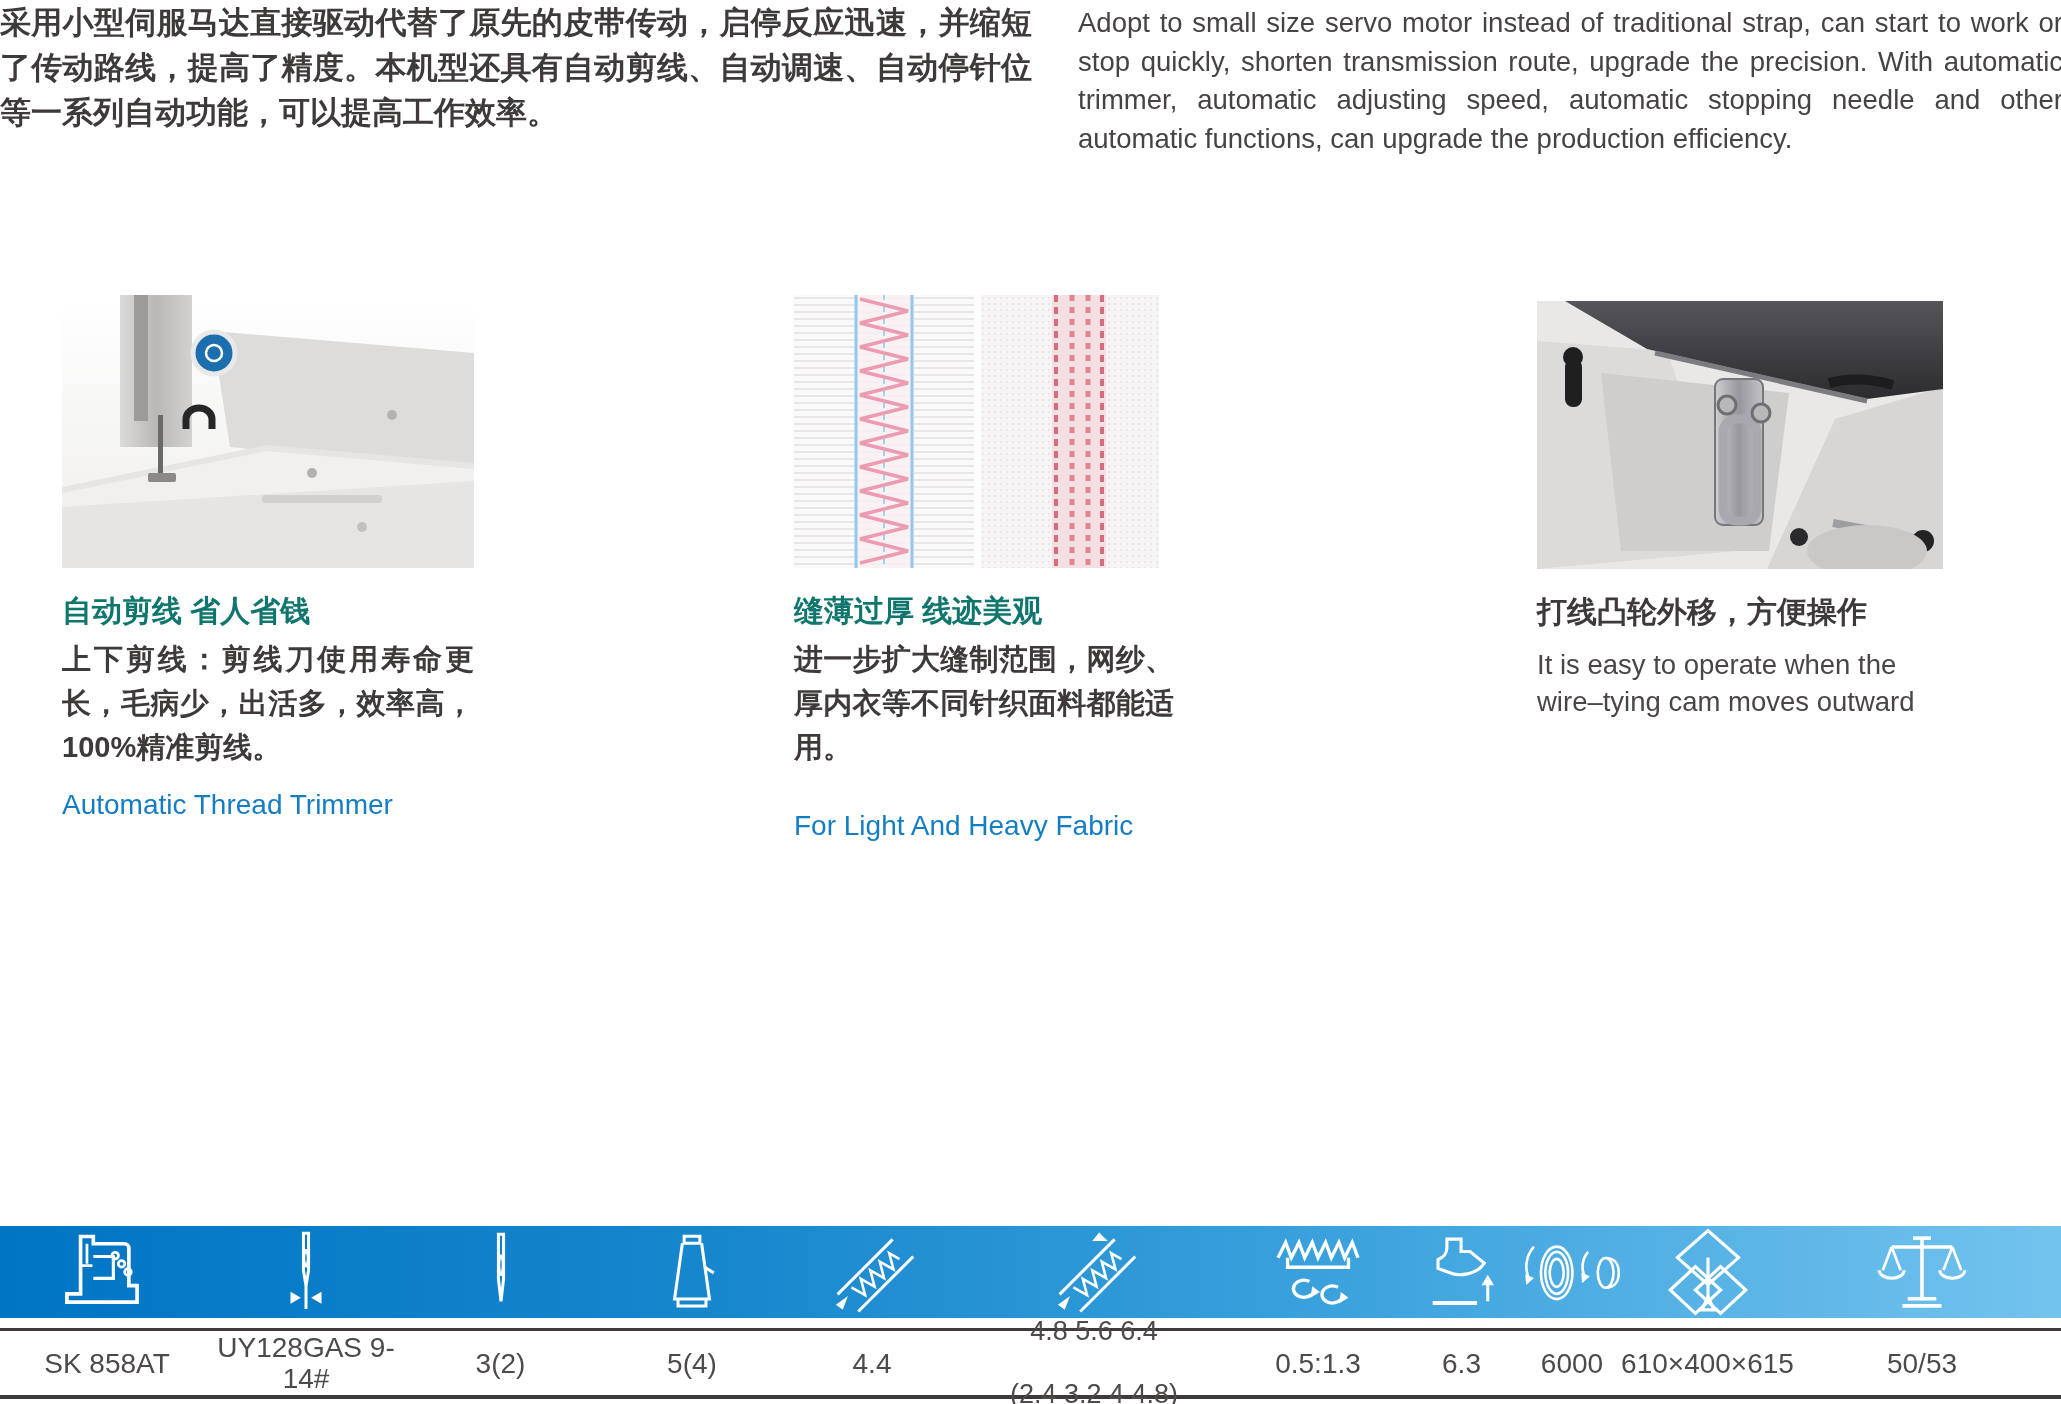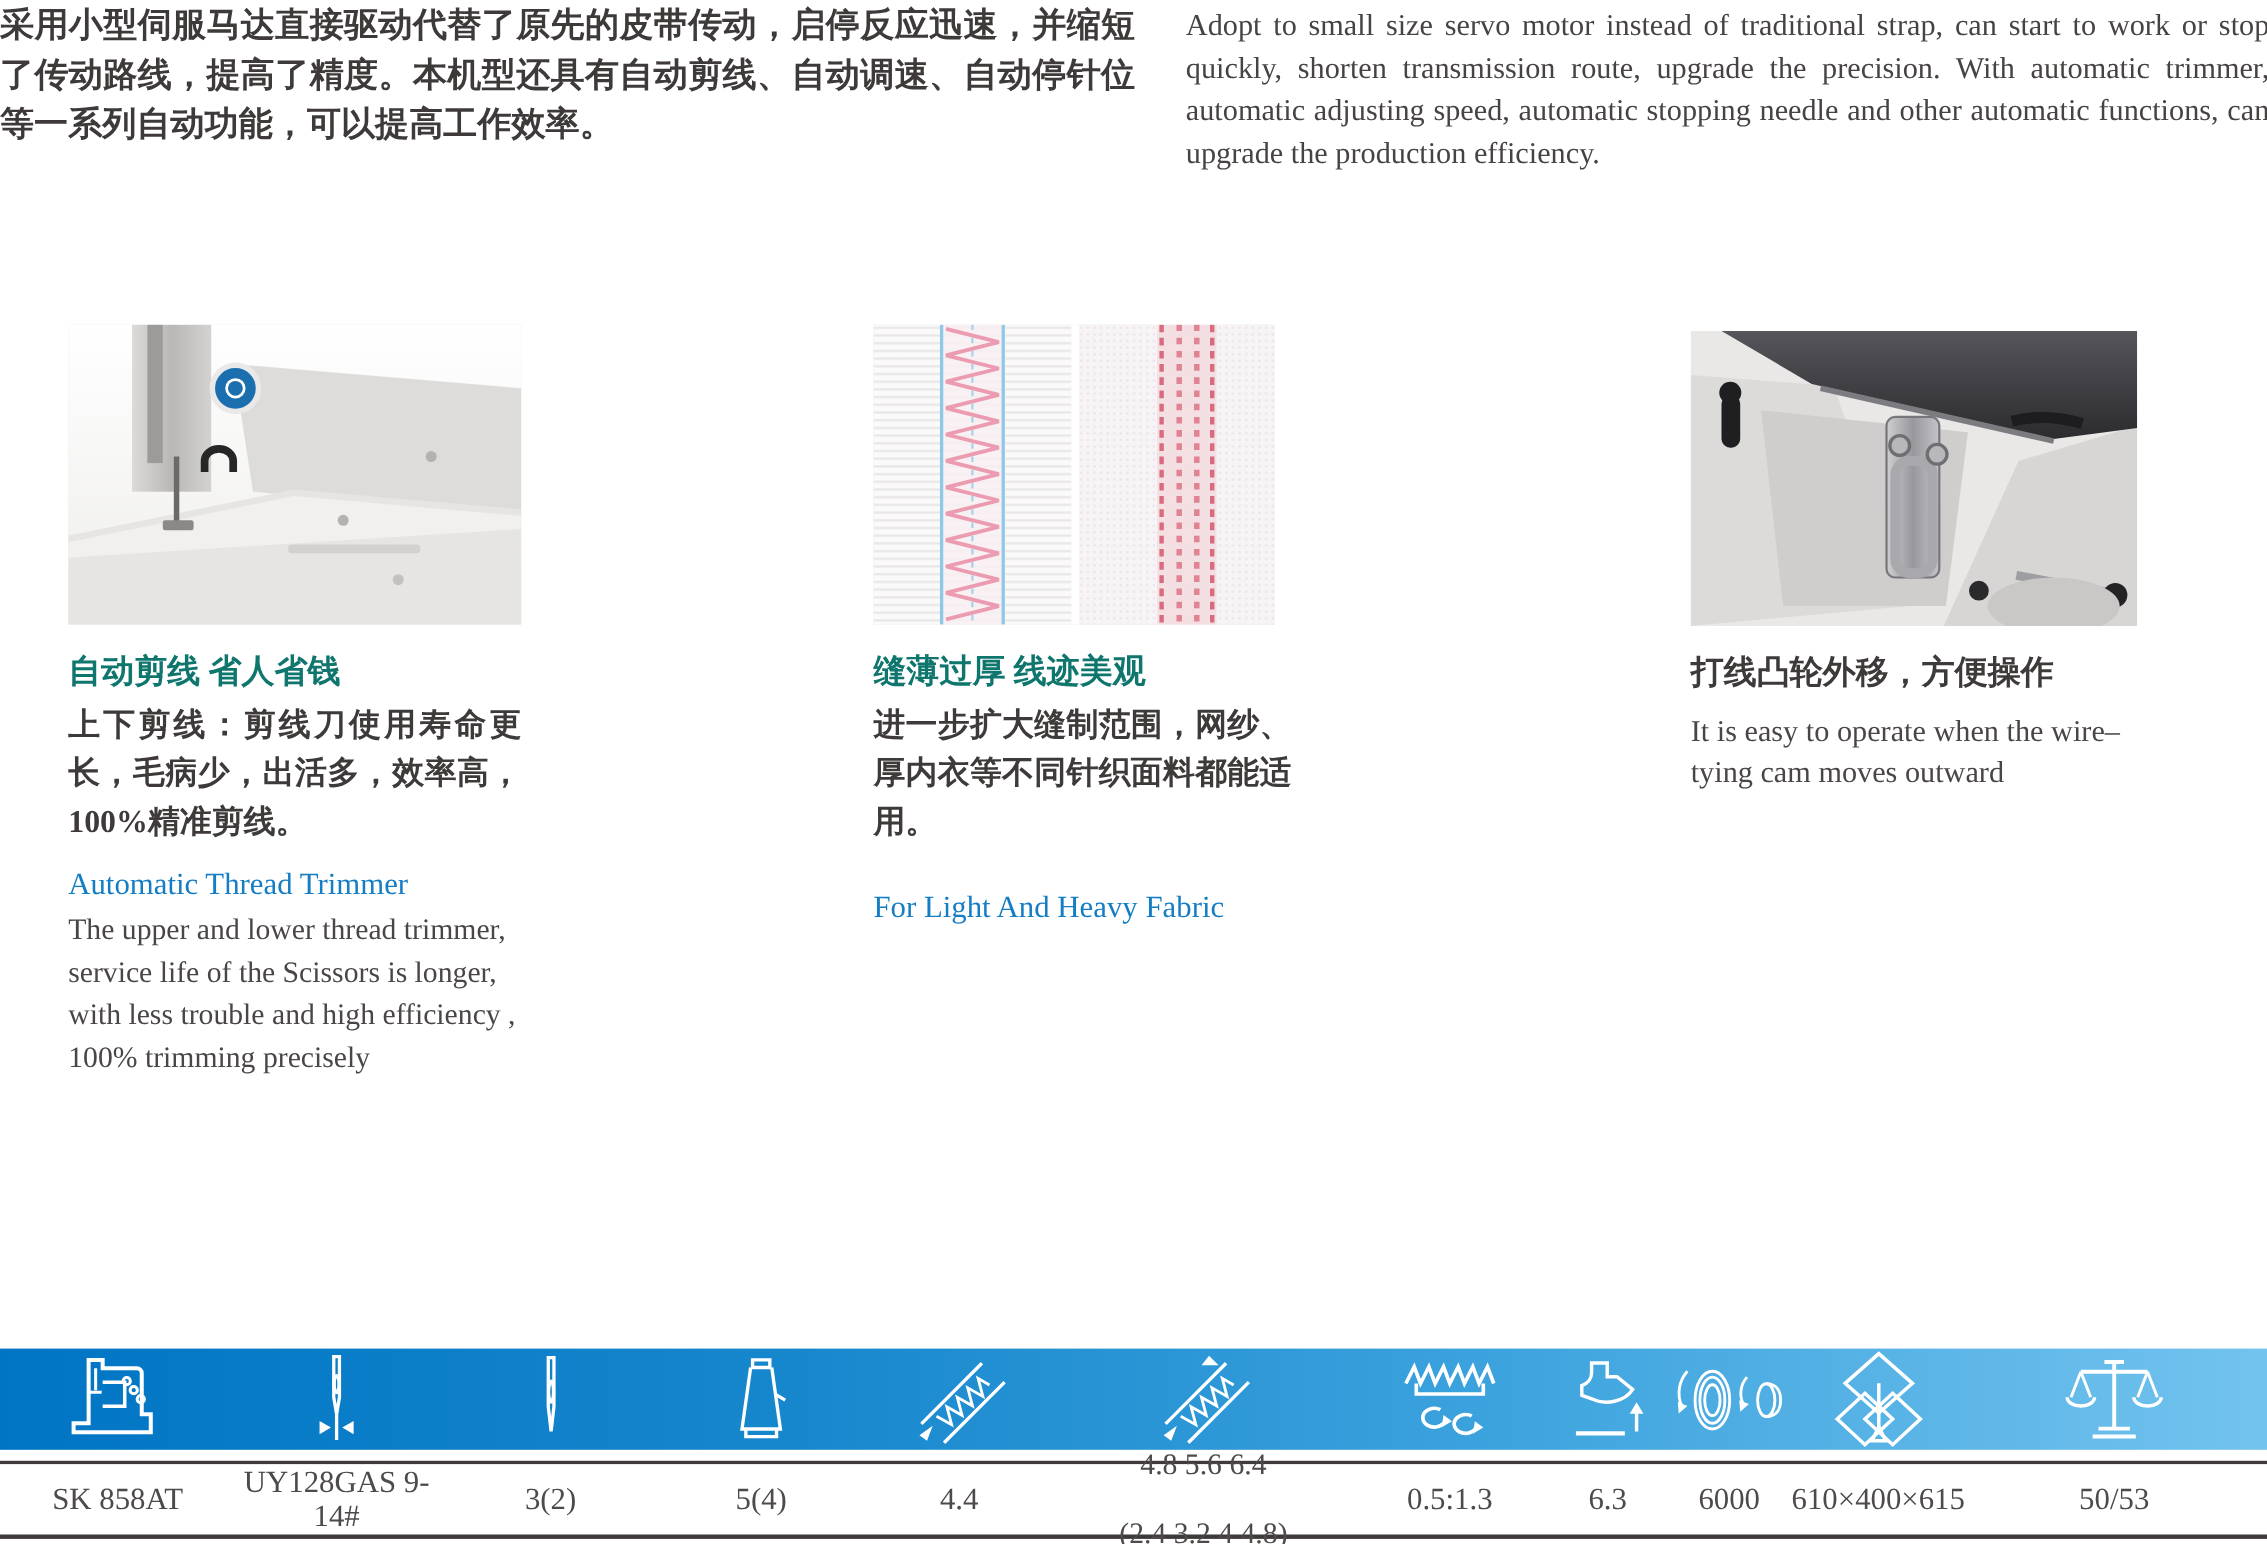--- a/index.html
+++ b/index.html
@@ -1,17 +1,17 @@
 <!DOCTYPE html>
 <html><head>
 <meta charset="utf-8">
 <style>
   html,body{margin:0;padding:0;background:#fff;}
   .page{position:relative;width:2061px;height:1404px;background:#ffffff;overflow:hidden;
-        font-family:Liberation Serif, serif;color:#3e3a39;}
+        font-family:Liberation Sans, sans-serif;color:#3e3a39;}
 
   
   .intro-zh{position:absolute;left:0;top:0;width:1032px;font-size:31px;line-height:45px;
             font-weight:bold;color:#3e3a39;text-align:justify;}
   .intro-en{position:absolute;left:1078px;top:4px;width:985px;font-size:27.5px;line-height:38.5px;
             color:#474343;text-align:justify;}
 
   
   .feature{position:absolute;top:295px;}
   .feature.f1{left:62px;width:412px;}
@@ -78,21 +78,20 @@
         <path d="M124 134 v-10 a13 11 0 0 1 26 0 v10" fill="none" stroke="#262626" stroke-width="7"></path>
         <circle cx="250" cy="178" r="5" fill="#b3b2b0"></circle>
         <circle cx="330" cy="120" r="5" fill="#b3b2b0"></circle>
         <circle cx="300" cy="232" r="5" fill="#c2c1bf"></circle>
         <rect x="200" y="200" width="120" height="8" rx="3" fill="#d2d1cf"></rect>
       </svg>
     </div>
     <div class="t-zh">自动剪线 省人省钱</div>
     <div class="b-zh">上下剪线：剪线刀使用寿命更长，毛病少，出活多，效率高，100%精准剪线。</div>
     <div class="t-en">Automatic Thread Trimmer</div>
-    <div class="b-en">The upper and lower thread trimmer, service life of the Scissors is longer, with less trouble and high efficiency , 100% trimming precisely</div>
   </div>
 
   <div class="feature f2">
     <div class="feature-img">
       <svg width="365" height="273" viewBox="0 0 365 273">
         <defs>
           <pattern id="knit" width="8" height="7" patternUnits="userSpaceOnUse">
             <rect width="8" height="7" fill="#fbfafa"></rect>
             <path d="M0 3 h8" stroke="#e9e6e5" stroke-width="2"></path>
           </pattern>

